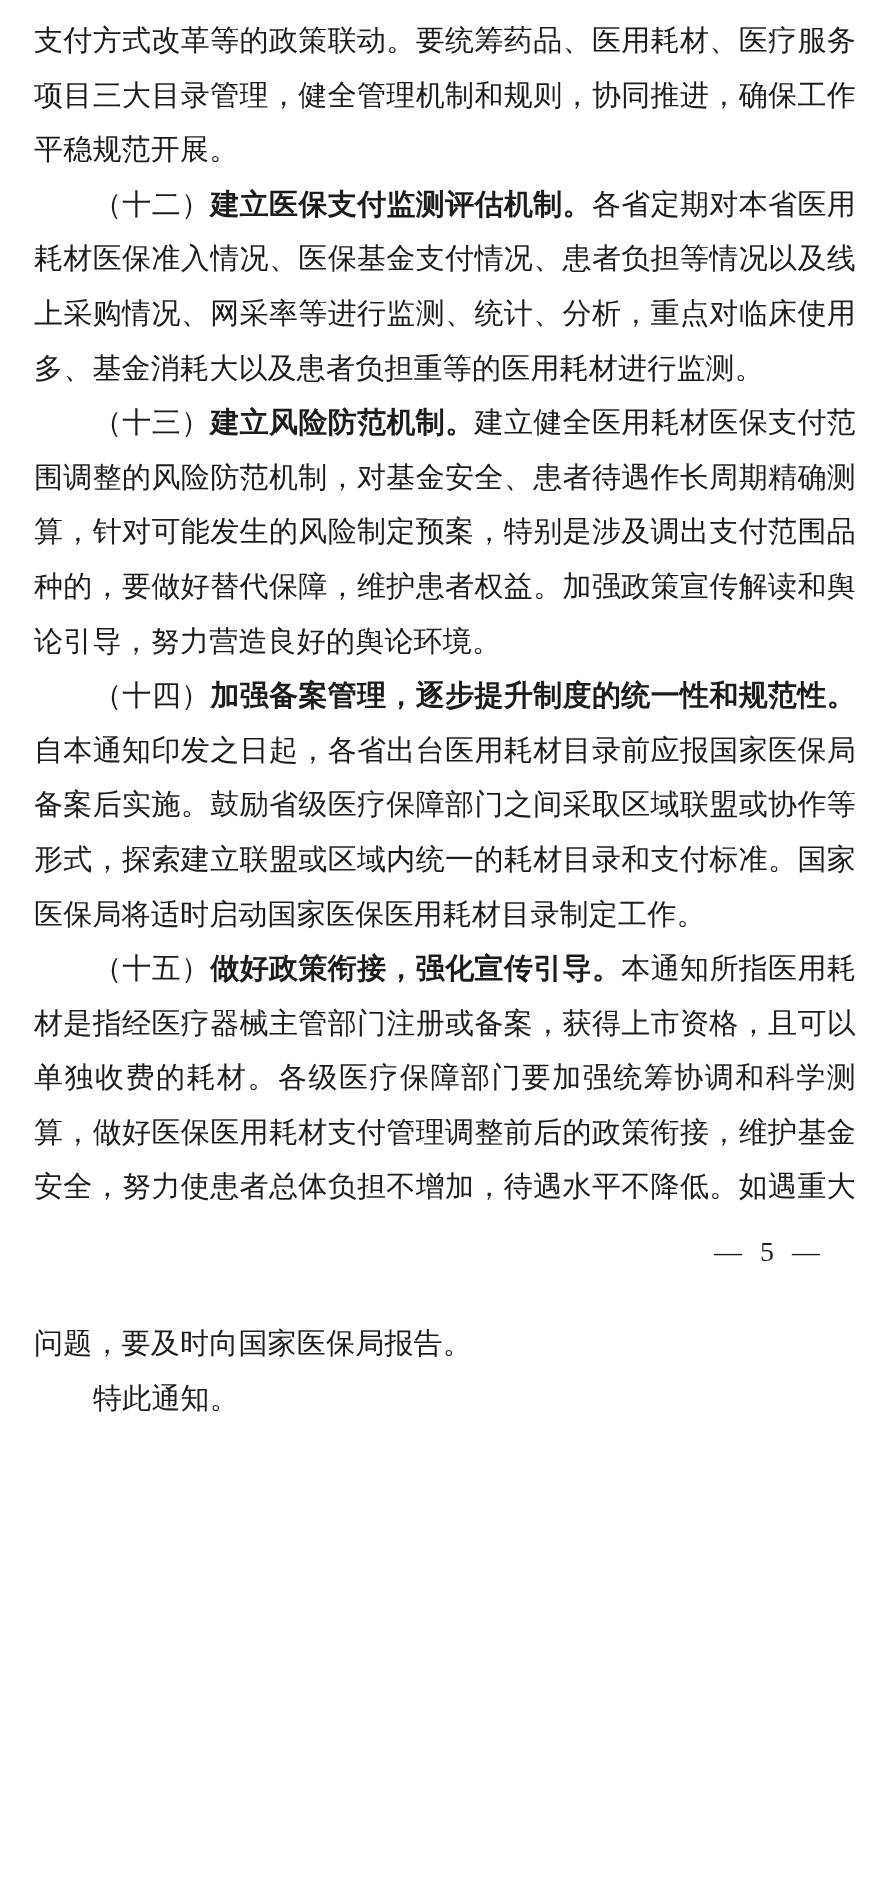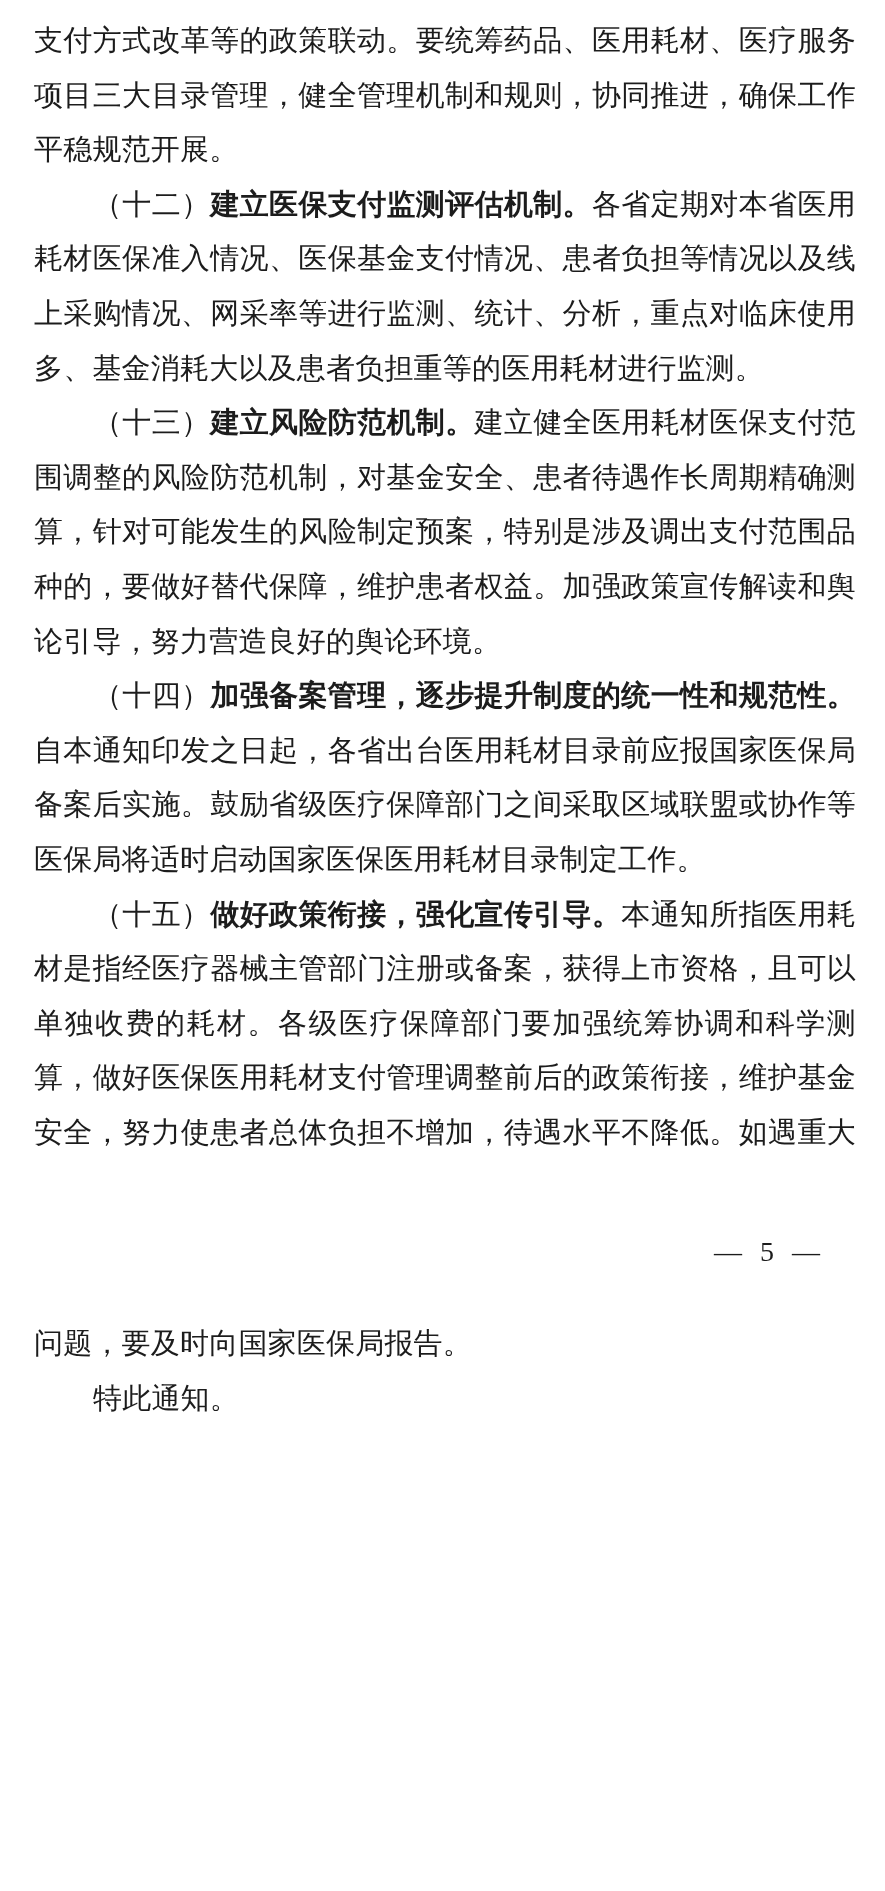--- a/index.html
+++ b/index.html
@@ -96,20 +96,21 @@
       <div class="doc-line"><span>上采购情况、网采率等进行监测、统计、分析，重点对临床使用</span></div>
       <div class="doc-line short"><span>多、基金消耗大以及患者负担重等的医用耗材进行监测。</span></div>
       <div class="doc-line indent"><span>（十三）</span><span class="seg-bold">建立风险防范机制。</span><span>建立健全医用耗材医保支付范</span></div>
       <div class="doc-line"><span>围调整的风险防范机制，对基金安全、患者待遇作长周期精确测</span></div>
       <div class="doc-line"><span>算，针对可能发生的风险制定预案，特别是涉及调出支付范围品</span></div>
       <div class="doc-line"><span>种的，要做好替代保障，维护患者权益。加强政策宣传解读和舆</span></div>
       <div class="doc-line short"><span>论引导，努力营造良好的舆论环境。</span></div>
       <div class="doc-line indent"><span>（十四）</span><span class="seg-bold">加强备案管理，逐步提升制度的统一性和规范性。</span></div>
       <div class="doc-line"><span>自本通知印发之日起，各省出台医用耗材目录前应报国家医保局</span></div>
       <div class="doc-line"><span>备案后实施。鼓励省级医疗保障部门之间采取区域联盟或协作等</span></div>
+      <div class="doc-line"><span>形式，探索建立联盟或区域内统一的耗材目录和支付标准。国家</span></div>
       <div class="doc-line short"><span>医保局将适时启动国家医保医用耗材目录制定工作。</span></div>
       <div class="doc-line indent"><span>（十五）</span><span class="seg-bold">做好政策衔接，强化宣传引导。</span><span>本通知所指医用耗</span></div>
       <div class="doc-line"><span>材是指经医疗器械主管部门注册或备案，获得上市资格，且可以</span></div>
       <div class="doc-line"><span>单独收费的耗材。各级医疗保障部门要加强统筹协调和科学测</span></div>
       <div class="doc-line"><span>算，做好医保医用耗材支付管理调整前后的政策衔接，维护基金</span></div>
       <div class="doc-line"><span>安全，努力使患者总体负担不增加，待遇水平不降低。如遇重大</span></div>
     </div>
 
   <div id="page-number">— 5 —</div>
 

